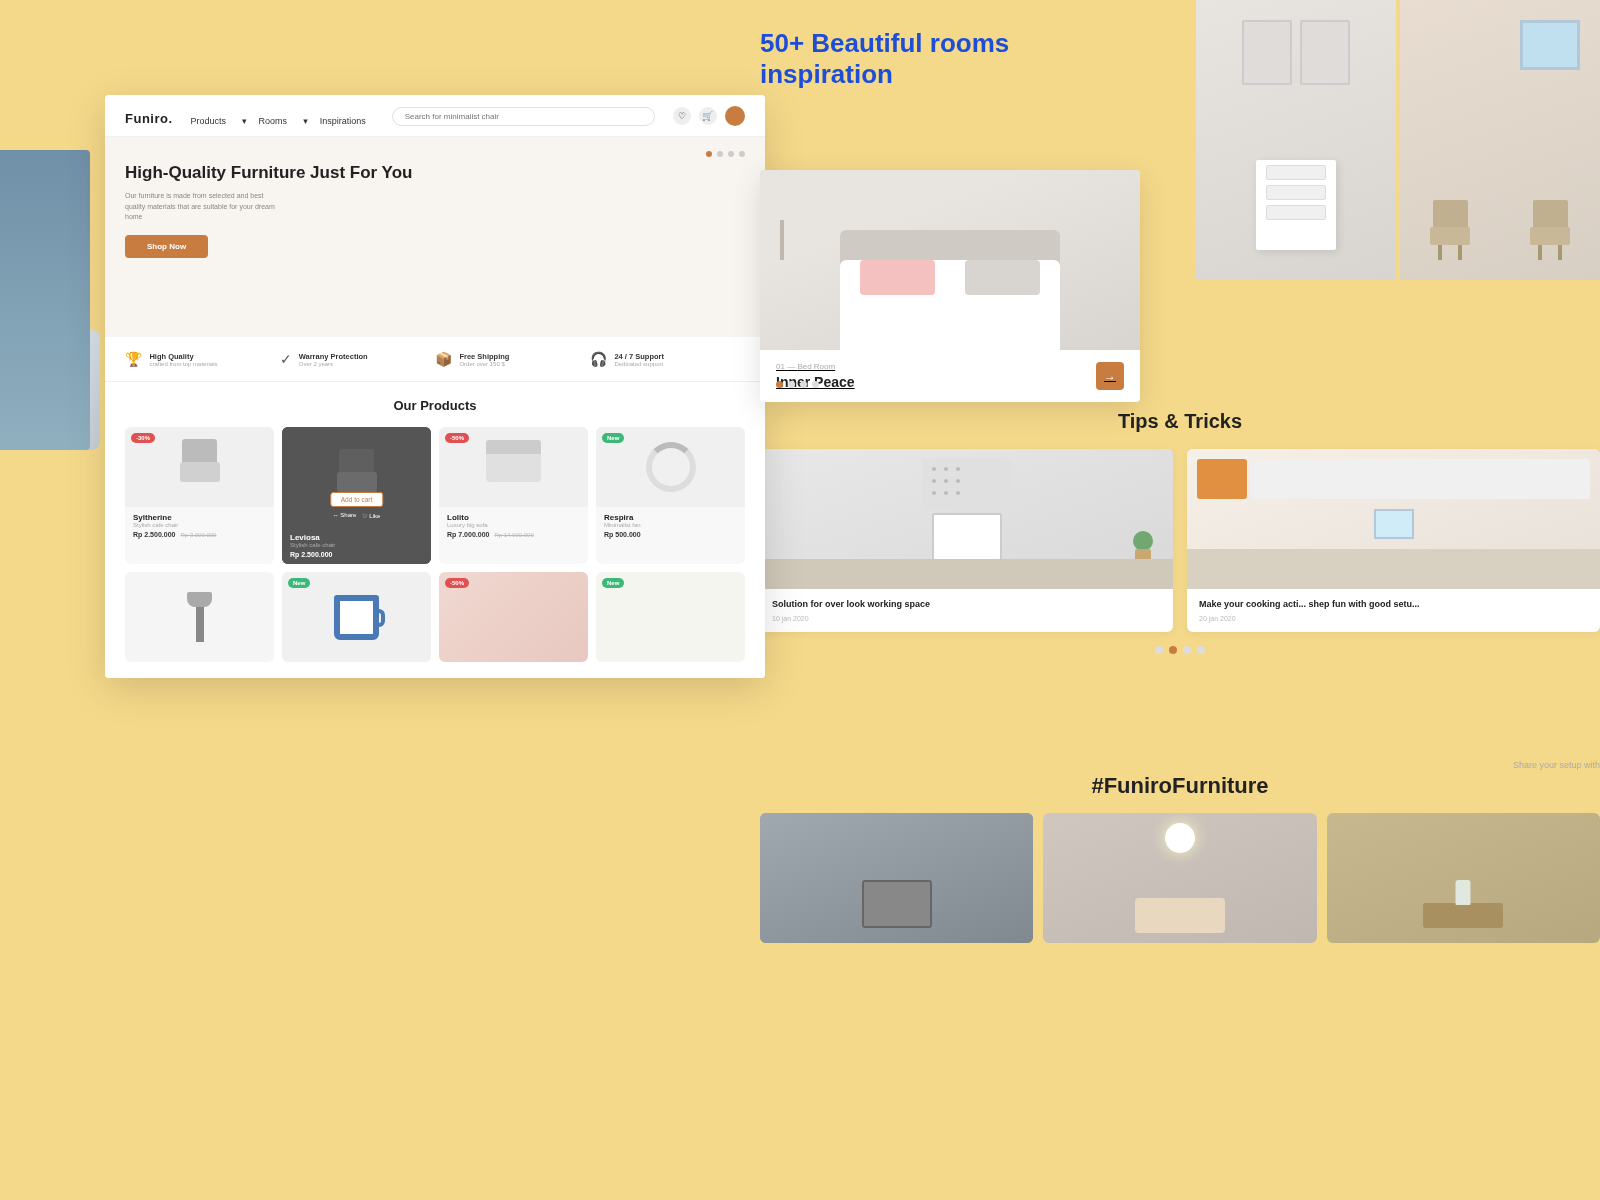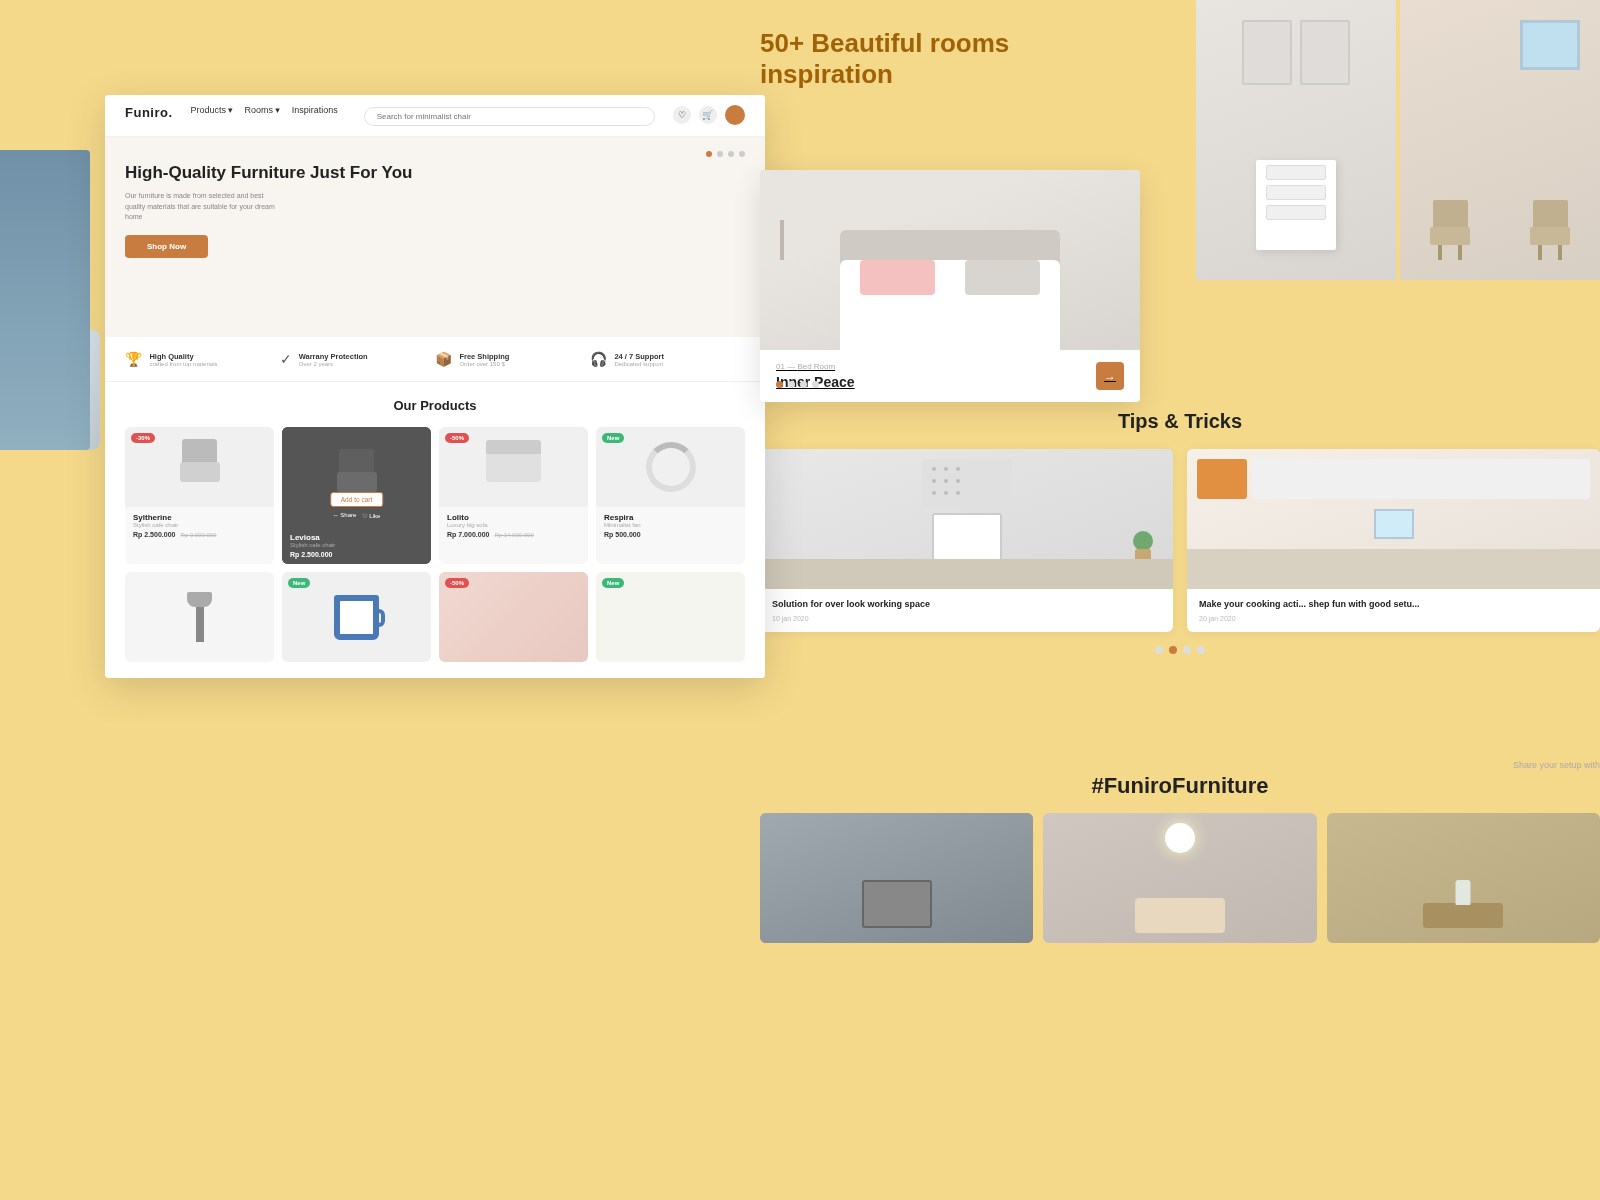--- a/index.html
+++ b/index.html
@@ -30,21 +30,21 @@
       background: #fff;
       box-shadow: 0 10px 40px rgba(0,0,0,0.15);
       z-index: 10;
       border-radius: 4px;
       overflow: hidden;
     }
 
     
     .nav {
       display: flex;
-      align-items: flex-start;
+      align-items: flex-end;
       padding: 10px 20px;
       background: #fff;
       border-bottom: 1px solid #f0f0f0;
       gap: 18px;
     }
     .nav-logo {
       font-weight: 800;
       font-size: 13px;
       color: #222;
       letter-spacing: 0.5px;
@@ -53,21 +53,21 @@
       display: flex;
       gap: 12px;
       align-items: center;
     }
     .nav-link {
       font-size: 9px;
       color: #333;
       cursor: pointer;
       display: flex;
       align-items: center;
-      gap: 2px;
+      gap: 16px;
     }
     .nav-search {
       flex: 1;
       margin-left: 8px;
     }
     .nav-search input {
       width: 100%;
       border: 1px solid #e0e0e0;
       border-radius: 20px;
       padding: 4px 12px;
@@ -1026,21 +1026,21 @@
     
     .inspiration-text {
       position: absolute;
       top: 28px;
       left: 760px;
       z-index: 5;
     }
     .insp-title {
       font-size: 26px;
       font-weight: 800;
-      color: #a16207;
+      color: #1d4ed8;
       line-height: 1.2;
     }
   </style>
 </head>
 <body>
 
 <div class="bg-yellow"></div>
 
 <div class="partial-left-blue"></div>
 <div class="partial-sofa-left"></div>

